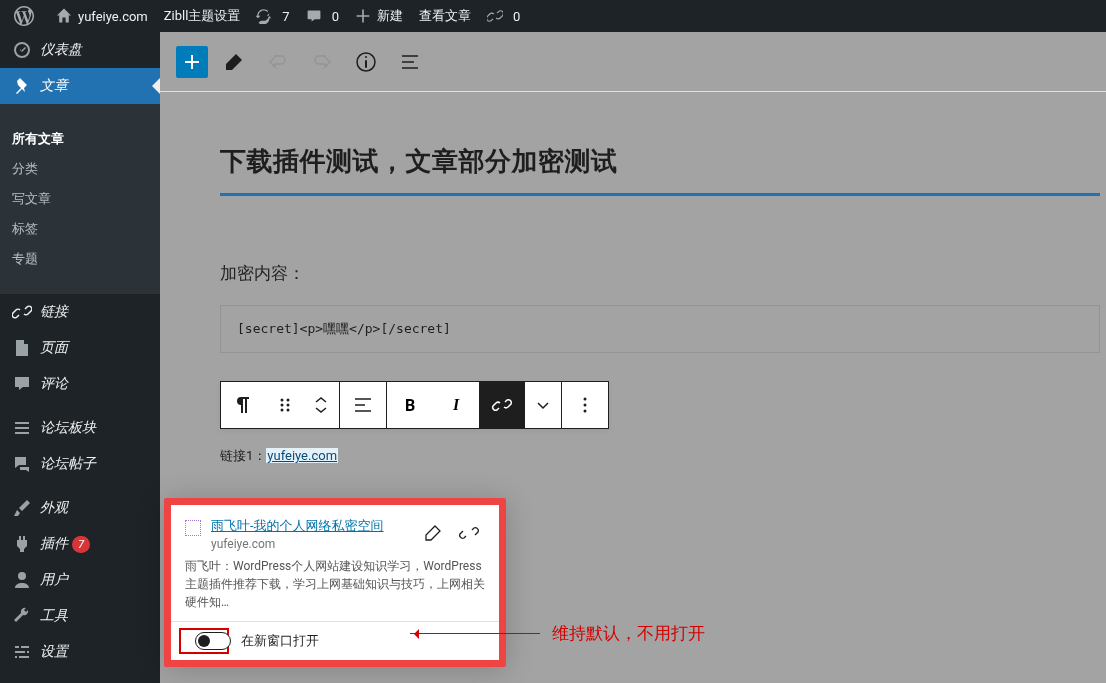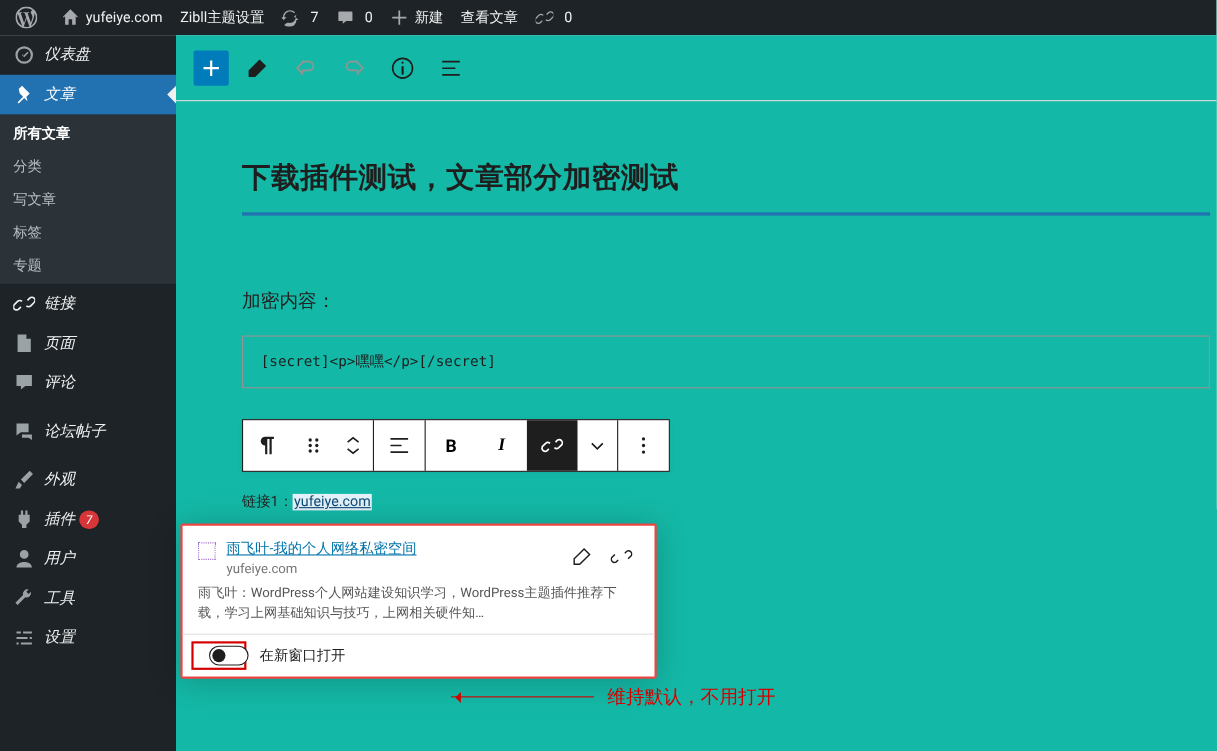--- a/index.html
+++ b/index.html
@@ -11,27 +11,27 @@
 .adminbar .item svg { fill:#a7aaad; margin-right:6px; }
 .adminbar .count { margin-left:4px; color:#f0f0f1; }
 
 
 .sidebar { position:absolute; top:32px; left:0; bottom:0; width:160px; background:#1d2327; color:#f0f0f1; font-size:14px; }
 .menu-item { display:flex; align-items:center; padding:8px 6px 8px 12px; cursor:pointer; color:#f0f0f1; position:relative;font-style:italic; }
 .menu-item svg { fill:rgba(240,246,252,.6); margin-right:8px; flex-shrink:0; }
 .menu-item.current { background:#2271b1; color:#fff; }
 .menu-item.current svg { fill:#fff; }
 .menu-item.current::after { content:""; position:absolute; right:-0px; top:50%; margin-top:-8px; border:8px solid transparent; border-right-color:#f0f0f1; }
-.submenu { background:#2c3338; padding:2px 0; }
+.submenu { background:#2c3338; padding:20px 0; }
 .submenu .sub { padding:6px 12px; font-size:13px; color:rgba(240,246,252,.7); cursor:pointer; }
 .submenu .sub.current { color:#fff; font-weight:600; }
 .update-count { background:#d63638; color:#fff; border-radius:9px; font-size:11px; padding:0 6px; margin-left:4px; line-height:17px; height:17px; display:inline-block; }
 
 
-.editor { position:absolute; top:32px; left:160px; right:0; bottom:0; background:#14b8a6; }
+.editor { position:absolute; top:32px; left:160px; right:0; bottom:0; background:#a3a3a3; }
 .editor-toolbar { height:60px; border-bottom:1px solid #e0e0e0; display:flex; align-items:center; padding:0 16px; gap:8px; }
 .tb-btn { width:36px; height:36px; display:flex; align-items:center; justify-content:center; border-radius:2px; cursor:pointer; }
 .tb-btn svg { fill:#1e1e1e; }
 .tb-btn.disabled svg { fill:#949494; }
 
 .content { padding:40px 0 0 0; }
 .content-inner { max-width:880px; margin:0 0 0 60px; }
 .post-title { font-size:26px; font-weight:700; color:#1e1e1e; letter-spacing:0.5px; padding:12px 0 14px 0; border-bottom:3px solid #0a4b78; border-bottom-color:#2271b1; }
 .post-title { border-bottom:3px solid #2271b1; }
 .section-label { font-size:17px; color:#222; margin-top:66px; margin-bottom:20px; }
@@ -44,21 +44,21 @@
 .bt-btn.narrow { width:36px; }
 .bt-btn.active { background:#1e1e1e; }
 .bt-btn.active svg, .bt-btn.active span { fill:#fff; color:#fff; }
 .bt-btn svg { fill:#1e1e1e; }
 .bt-label { font-size:16px; font-weight:600; }
 
 .linktext { font-size:13px; color:#222; }
 .linktext a { color:#0a4b78; text-decoration:underline; background:#e5f1f8; padding:0 1px; }
 
 
-.link-popover { position:absolute; left:164px; top:476px; width:433px; background:#fff; border:2px solid #ef4444; box-shadow:0 3px 30px rgba(0,0,0,.2); border-radius:2px; }
+.link-popover { position:absolute; left:164px; top:498px; width:342px; background:#fff; border:7px solid #ef4444; box-shadow:0 3px 30px rgba(0,0,0,.2); border-radius:2px; }
 .link-hdr { display:flex; align-items:flex-start; padding:12px 14px 6px 14px; }
 .link-favicon { width:16px; height:16px; margin-right:10px; margin-top:3px; border:1px dotted #a573d1; }
 .link-title { color:#0073aa; font-size:13px; text-decoration:underline; }
 .link-url { color:#757575; font-size:12px; margin-top:2px; }
 .link-actions { margin-left:auto; display:flex; gap:4px; }
 .link-act { width:32px; height:32px; display:flex; align-items:center; justify-content:center; cursor:pointer; }
 .link-desc { padding:0 14px 10px 14px; color:#555; font-size:12px; line-height:1.5; }
 .link-toggle-row { border-top:1px solid #e0e0e0; padding:10px 24px; display:flex; align-items:center; font-size:13px; color:#1e1e1e; position:relative; }
 .toggle { width:36px; height:18px; border-radius:9px; background:#fff; border:1px solid #1e1e1e; position:relative; margin-right:10px; }
 .toggle::after { content:""; position:absolute; width:12px; height:12px; background:#1e1e1e; border-radius:50%; top:2px; left:2px; }
@@ -150,20 +150,26 @@
   </div>
   <div class="menu-item">
     <svg width="20" height="20" viewBox="0 0 20 20">
         <path d="M3 3h14v10h-6l-4 3v-3H3z"></path>
       </svg>
     <span>评论</span>
   </div>
   <div style="height:8px"></div>
   <div class="menu-item">
     <svg width="20" height="20" viewBox="0 0 20 20">
+        <path d="M3 4h14v2H3zM3 9h14v2H3zM3 14h14v2H3z"></path>
+      </svg>
+    <span>论坛板块</span>
+  </div>
+  <div class="menu-item">
+    <svg width="20" height="20" viewBox="0 0 20 20">
         <path d="M3 3h11v8H7l-4 3zM8 13h9v5l-3-2H8z"></path>
       </svg>
     <span>论坛帖子</span>
   </div>
   <div style="height:8px"></div>
   <div class="menu-item">
     <svg width="20" height="20" viewBox="0 0 20 20">
         <path d="M15 2l3 3-8 8-3-3zM5 12l3 3-2 3-4 0z"></path>
       </svg>
     <span>外观</span>

